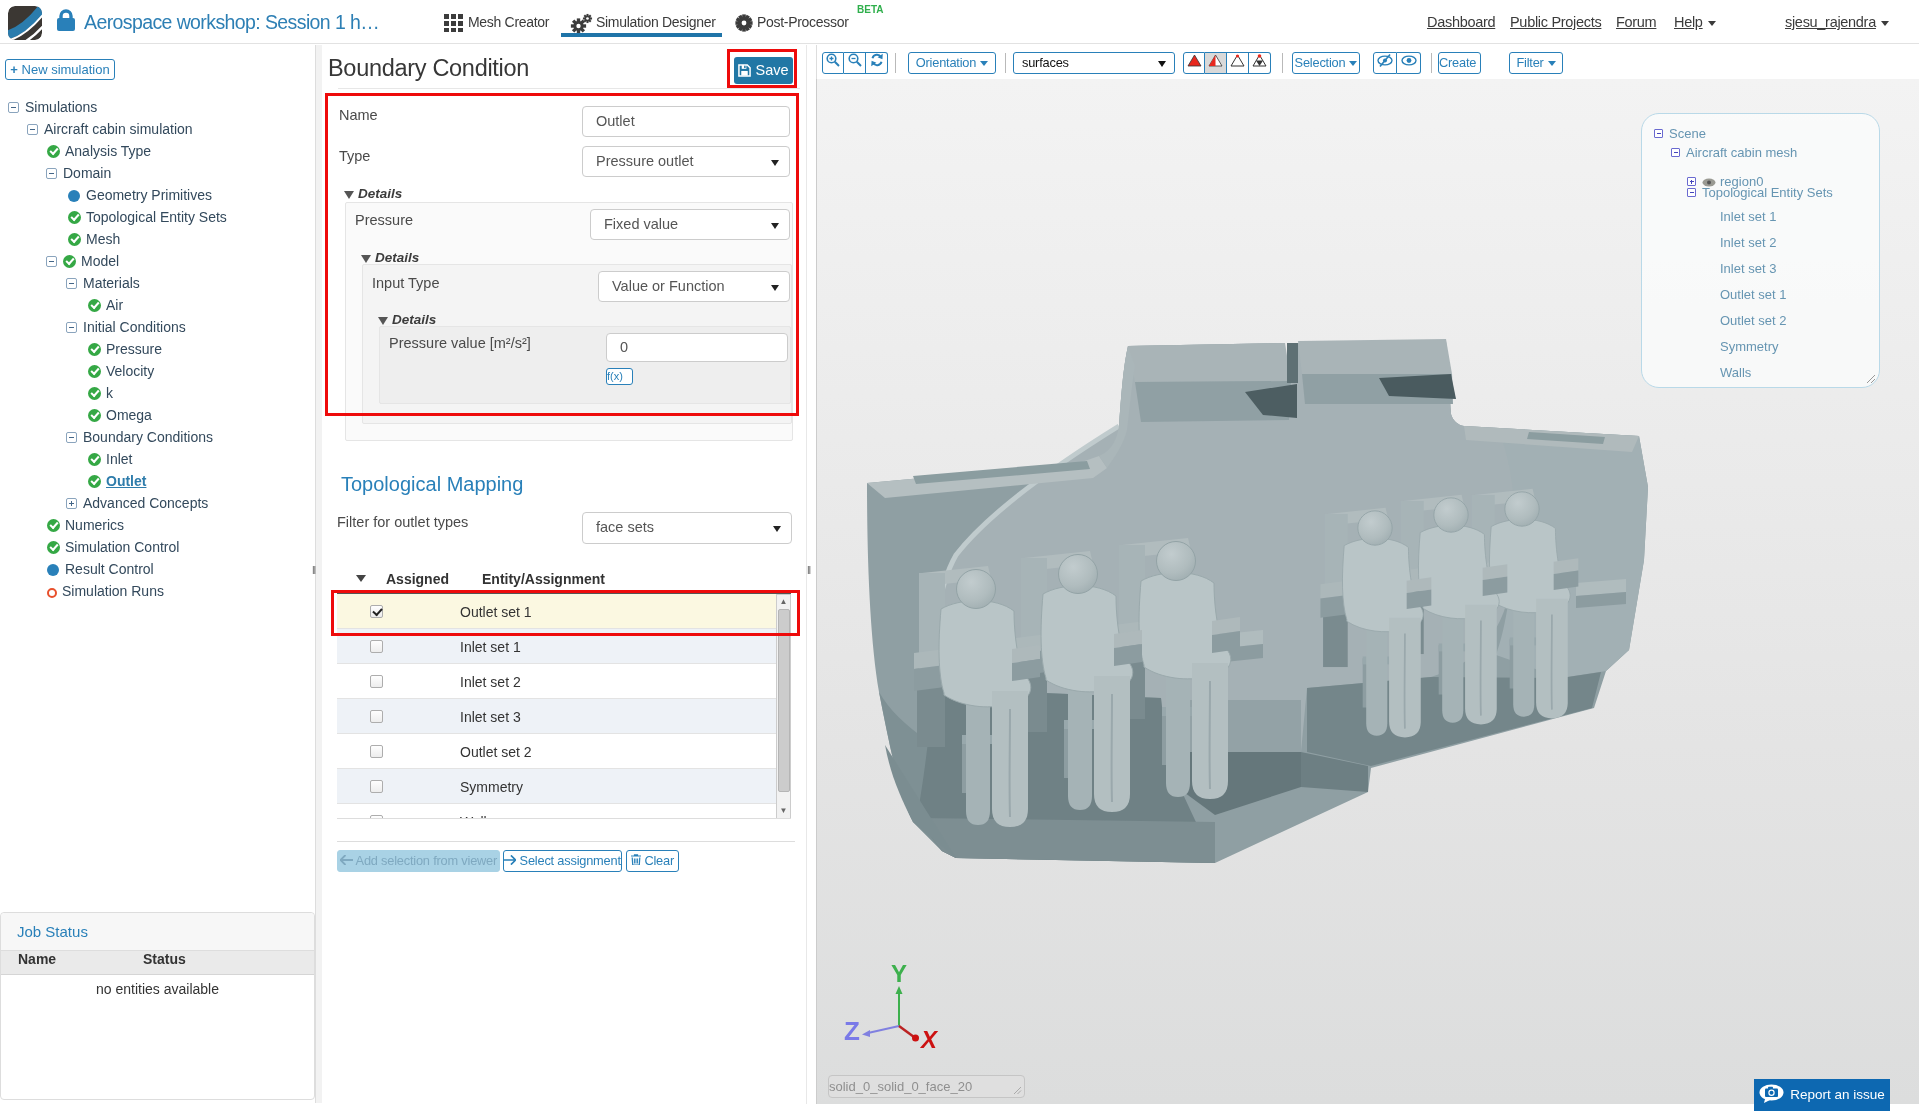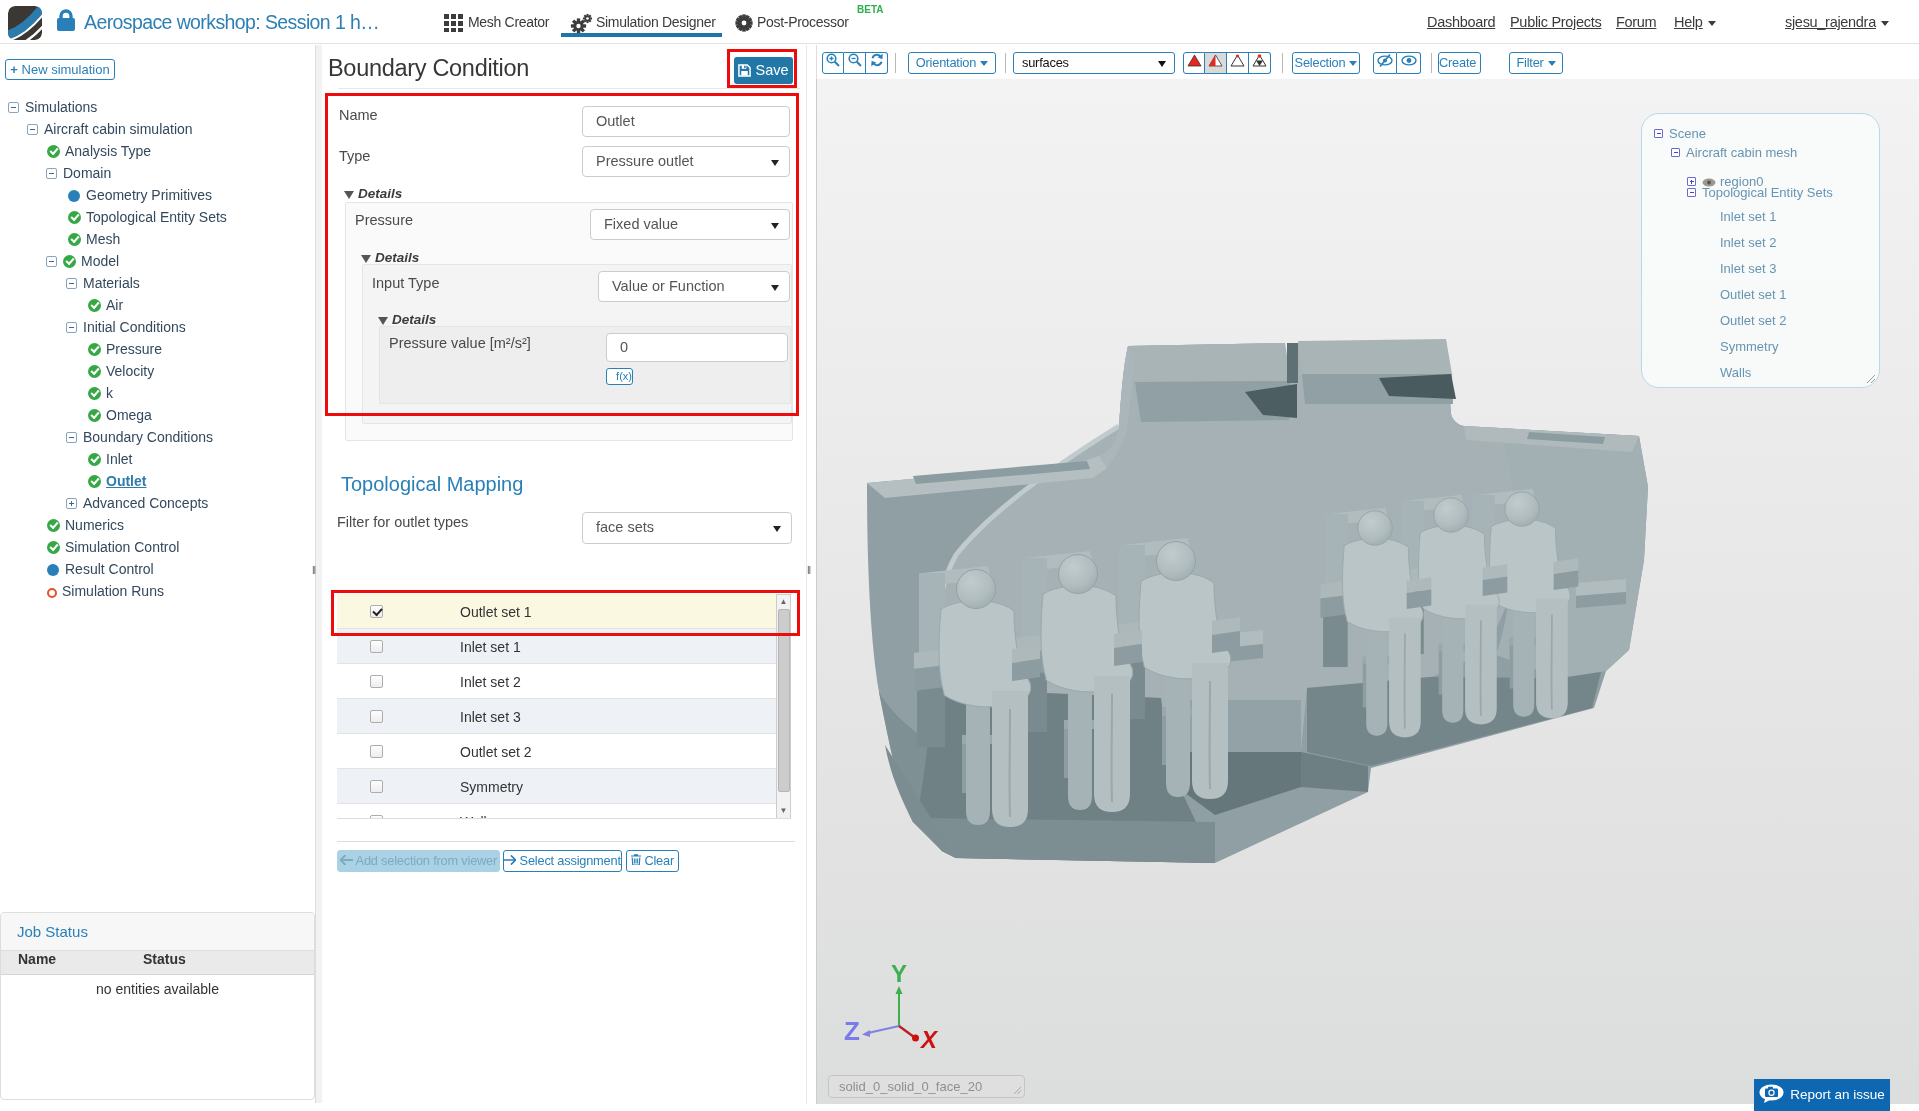--- a/index.html
+++ b/index.html
@@ -72,21 +72,21 @@
 #vcanvas { position:absolute; left:0; top:34px; width:1103px; height:1025px; background:linear-gradient(180deg,#f3f3f3 0%,#ebebeb 35%,#e4e4e4 65%,#dcdddd 100%); border-left:1px solid #ccc; }
 .vbtn { position:absolute; top:7px; height:22px; border:1px solid #2980b9; border-radius:3px; background:#fff; color:#2980b9; font-size:12.8px; line-height:20px; text-align:center; white-space:nowrap; overflow:hidden; letter-spacing:-0.2px; }
 .vdiv { position:absolute; top:8px; width:1px; height:20px; background:#b9b9b9; }
 .vcaret { display:inline-block; width:0; height:0; border-left:4px solid transparent; border-right:4px solid transparent; border-top:5px solid #2980b9; margin-left:4px; vertical-align:middle; }
 .bcaret { display:inline-block; width:0; height:0; border-left:4.5px solid transparent; border-right:4.5px solid transparent; border-top:6px solid #111; vertical-align:middle; }
 #scenetree { position:absolute; left:825px; top:68px; width:239px; height:275px; background:rgba(251,252,253,0.78); border:1px solid #b9d9e8; border-radius:18px; }
 .strow { position:absolute; font-size:13px; color:#6695b2; white-space:nowrap; }
 .sexp { display:inline-block; width:9px; height:9px; border:1px solid #6a6ad0; border-radius:1px; background:#fff; position:relative; vertical-align:0px; margin-right:6px; }
 .sexp:after { content:""; position:absolute; left:1.5px; top:3px; width:4px; height:1px; background:#4444bb; }
 .sexp.plus:before { content:""; position:absolute; left:3px; top:1.5px; width:1px; height:4px; background:#4444bb; }
-#solidbox { position:absolute; left:11px; top:996px; width:197px; height:23px; background:#dfdfdf; border:1px solid #c5c5c5; border-radius:4px; color:#8f8f8f; font-size:13px; line-height:21px; padding-left:10px; }
+#solidbox { position:absolute; left:11px; top:996px; width:197px; height:23px; background:#dfdfdf; border:1px solid #c5c5c5; border-radius:4px; color:#8f8f8f; font-size:13px; line-height:21px; padding-left:0; }
 #reportbtn { position:absolute; left:937px; top:1000px; width:136px; height:32px; background:#0d68b1; color:#fff; font-size:13.5px; line-height:32px; text-align:center; }
 </style>
 </head>
 <body>
 <div id="app">
 
 <div id="nav">
   <svg id="logo" width="34" height="34">
     <defs>
           <clipPath id="lclip">
@@ -229,26 +229,31 @@
 
   <div class="dhead" style="left:39px;top:205px"><span class="dtri"></span>Details</div>
   <div class="dpanel" style="left:40px;top:219px;width:430px;height:160px;background:#f4f4f4"></div>
   <div class="flabel" style="left:50px;top:230px">Input Type</div>
   <div class="finput fselect" style="left:276px;top:226px;width:192px">Value or Function<span class="scaret"></span></div>
 
   <div class="dhead" style="left:56px;top:267px"><span class="dtri"></span>Details</div>
   <div class="dpanel" style="left:57px;top:281px;width:412px;height:78px;background:#eeeeee"></div>
   <div class="flabel" style="left:67px;top:290px">Pressure value [m²/s²]</div>
   <div class="finput" style="left:284px;top:288px;width:182px;height:29px;line-height:27px">0</div>
-  <div style="position:absolute;left:284px;top:323px;width:27px;height:17px;border:1px solid #2980b9;border-radius:3px;background:#fff;color:#2980b9;font-size:11px;text-align:right;line-height:15px">f(x)</div>
+  <div style="position:absolute;left:284px;top:323px;width:27px;height:17px;border:1px solid #2980b9;border-radius:3px;background:#fff;color:#2980b9;font-size:11px;text-align:left;line-height:15px">f(x)</div>
 
   <div id="tmtitle">Topological Mapping</div>
   <div class="flabel" style="left:15px;top:469px">Filter for outlet types</div>
   <div class="finput fselect" style="left:260px;top:467px;width:210px;height:32px">face sets<span class="scaret"></span></div>
 
+  <div style="position:absolute;left:15px;top:526px;width:454px;height:23px;font-size:14px;font-weight:bold;color:#333;border-bottom:2px solid #555">
+    <span style="position:absolute;left:19px;top:4px;width:0;height:0;border-left:5px solid transparent;border-right:5px solid transparent;border-top:7px solid #444"></span>
+    <span style="position:absolute;left:49px">Assigned</span>
+    <span style="position:absolute;left:145px">Entity/Assignment</span>
+  </div>
   <div id="tmtable" style="position:absolute;left:15px;top:549px;width:454px;height:225px;overflow:hidden;border-bottom:1px solid #ddd">
     <div class="tmrow" style="top:0px;background:#fbf8e1">
           <span class="cb checked"></span>
           <span class="tmt">Outlet set 1</span>
         </div>
     <div class="tmrow" style="top:35px;background:#eef2f7">
           <span class="cb"></span>
           <span class="tmt">Inlet set 1</span>
         </div>
     <div class="tmrow" style="top:70px;background:#fff">

